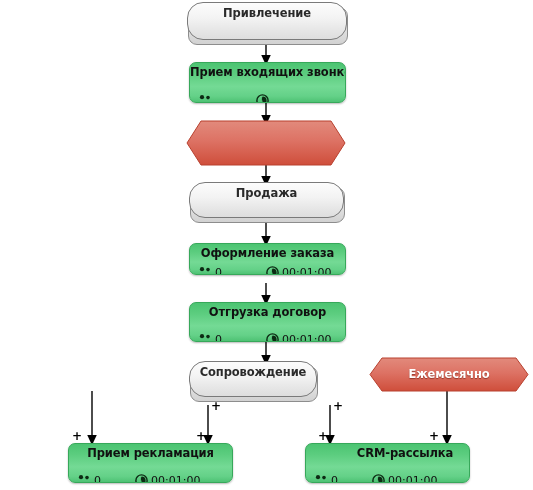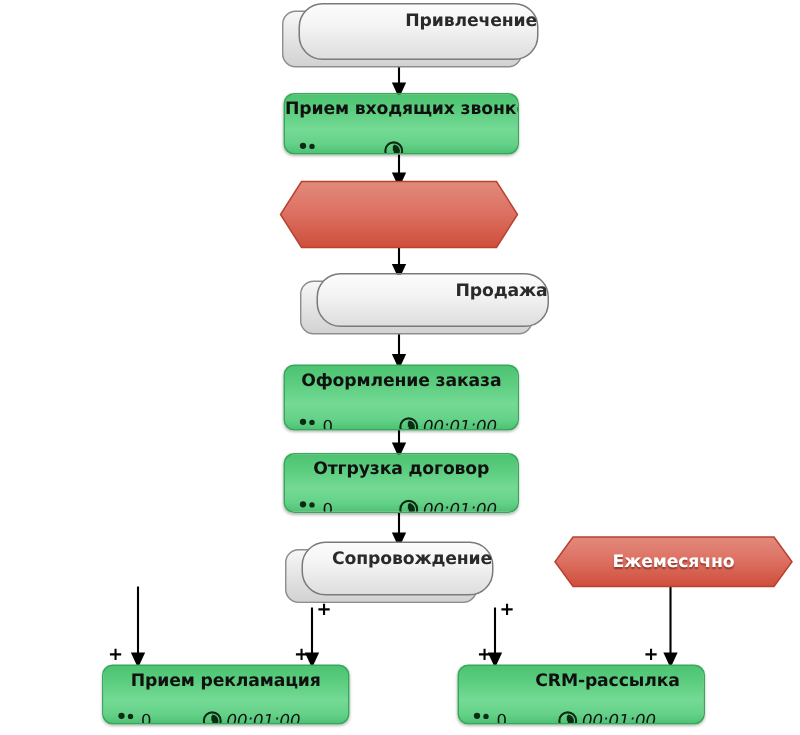--- a/index.html
+++ b/index.html
@@ -16,25 +16,25 @@
   .stage{
     position:absolute;
   }
   .stage .shadowcard{
     position:absolute;left:5px;top:5px;width:100%;height:100%;
     border:1px solid #8d8d8d;border-radius:9px;
     background:linear-gradient(180deg,#f7f7f7 0%,#e2e2e2 55%,#d2d2d2 100%);
     box-sizing:border-box;
   }
   .stage .maincard{
-    position:absolute;left:16px;top:0;width:100%;height:100%;
+    position:absolute;left:4px;top:0;width:100%;height:100%;
     border:1px solid #7a7a7a;border-radius:16px;
     background:linear-gradient(180deg,#fcfcfc 0%,#f3f3f3 42%,#e6e6e6 76%,#dedede 100%);
     box-sizing:border-box;
-    display:flex;align-items:flex-start;justify-content:flex-end;
+    display:flex;align-items:flex-start;justify-content:center;
   }
   .stage .stage-label{
     margin-top:3px;
     font-size:11.5px;font-weight:bold;color:#2a2a2a;
     letter-spacing:-0.1px;white-space:nowrap;
   }
 
   
   .activity{
     position:absolute;
@@ -50,21 +50,21 @@
     font-size:11.5px;font-weight:bold;color:#111;
     margin-top:2px;white-space:nowrap;letter-spacing:-0.1px;
   }
   .activity .act-meta{
     position:absolute;left:0;right:0;bottom:2px;
     display:flex;align-items:center;
     font-size:11px;color:#111;
   }
   .activity .meta-cell{display:flex;align-items:center;gap:3px;}
   .activity .meta-users{position:absolute;left:8px;}
-  .activity .meta-time{position:absolute;left:66px;font-style:italic;}
+  .activity .meta-time{position:absolute;left:66px;}
   .activity.wide .meta-time{left:76px;}
   .act-ico{display:inline-block;line-height:0;}
   .act-num{font-size:11px;color:#111;}
 
   
   .hexwrap{position:absolute;}
   .hexwrap svg{display:block;}
   .hex-label{
     position:absolute;left:0;right:0;top:0;bottom:0;
     display:flex;flex-direction:column;align-items:center;justify-content:center;
@@ -165,28 +165,28 @@
           <stop offset="45%" stop-color="#dd7264"></stop>
           <stop offset="100%" stop-color="#cf4e3b"></stop>
         </linearGradient>
       </defs>
       <polygon points="15,1 145,1 159,23 145,45 15,45 1,23" fill="url(#redgrad1)" stroke="#b8412f" stroke-width="1"></polygon>
     </svg>
     <div class="hex-label">
     </div>
   </div>
 
-  <div class="stage" style="left:185px;top:182px;width:155px;height:36px;margin-left:10px;">
+  <div class="stage" style="left:185px;top:182px;width:155px;height:36px;">
     <div class="shadowcard"></div>
     <div class="maincard">
       <span class="stage-label">Продажа</span>
     </div>
   </div>
 
-  <div class="activity wide" style="left:189px;top:243px;width:157px;height:44px;">
+  <div class="activity wide" style="left:189px;top:243px;width:157px;height:32px;">
     <div class="act-title">Оформление заказа</div>
     <div class="act-meta">
       <span class="meta-cell meta-users">
         <span class="act-ico">
           <svg width="14" height="12" viewBox="0 0 14 12">
             <circle cx="4" cy="3.2" r="2.1" fill="#0d2b14"></circle>
             <circle cx="10" cy="3.6" r="1.8" fill="#0d2b14"></circle>
             <path d="M0.6 11 C0.6 7.6 7.4 7.6 7.4 11 Z" fill="#0d2b14"></path>
             <path d="M6.9 11 C6.9 8.1 13.4 8.1 13.4 11 Z" fill="#0d2b14"></path>
           </svg>

